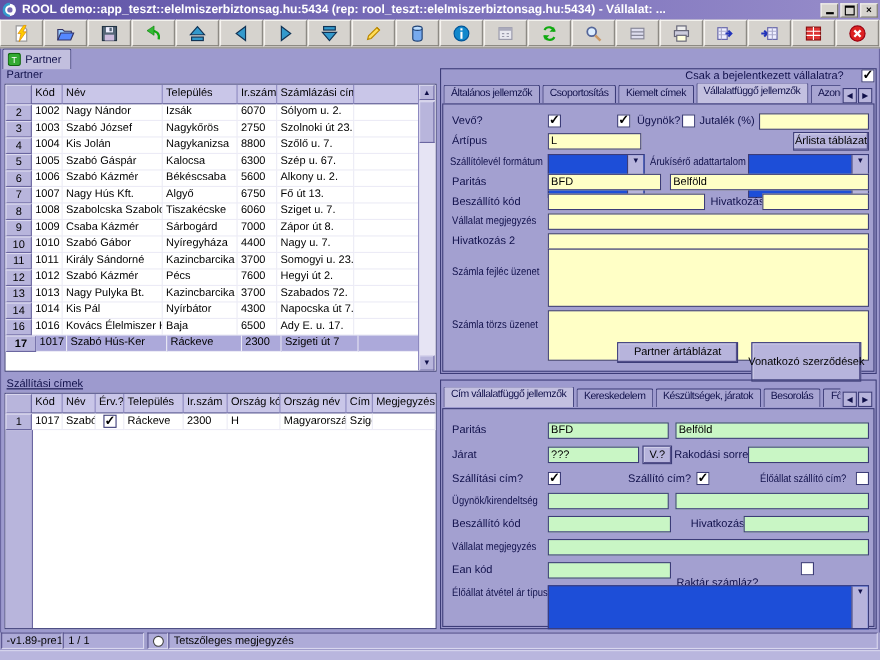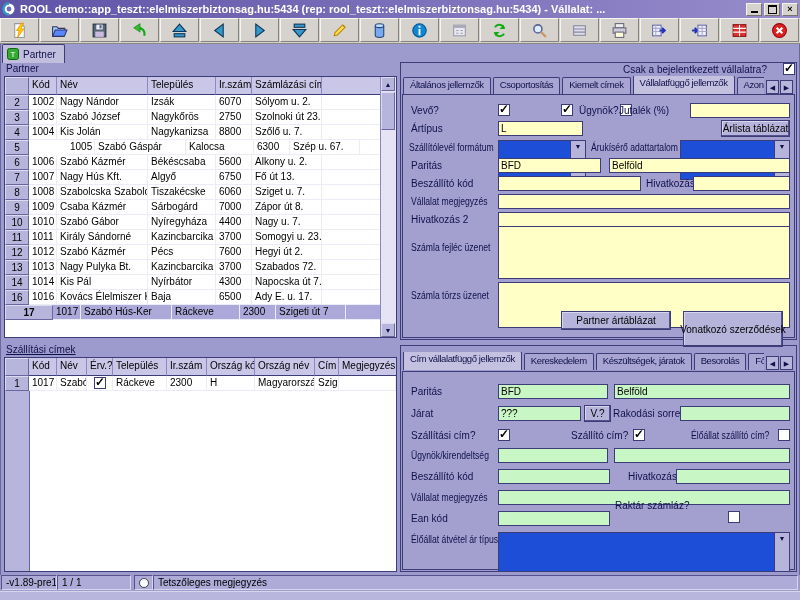--- a/index.html
+++ b/index.html
@@ -304,21 +304,21 @@
           <div class="tcell gut" style="width: 24px;">4</div>
           <div class="tcell" style="width: 28px;">1004</div>
           <div class="tcell" style="width: 91px;">Kis Jolán</div>
           <div class="tcell" style="width: 68px;">Nagykanizsa</div>
           <div class="tcell" style="width: 36px;">8800</div>
           <div class="tcell" style="width: 70px;">Szőlő u. 7.</div>
           <div class="tcell" style="flex: 1 1 0%;"></div>
         </div>
         <div class="trow">
           <div class="tcell gut" style="width: 24px;">5</div>
-          <div class="tcell" style="width: 28px; margin-left: 38px;">1005</div>
+          <div class="tcell" style="width: 28px;">1005</div>
           <div class="tcell" style="width: 91px;">Szabó Gáspár</div>
           <div class="tcell" style="width: 68px;">Kalocsa</div>
           <div class="tcell" style="width: 36px;">6300</div>
           <div class="tcell" style="width: 70px;">Szép u. 67.</div>
           <div class="tcell" style="flex: 1 1 0%;"></div>
         </div>
         <div class="trow">
           <div class="tcell gut" style="width: 24px;">6</div>
           <div class="tcell" style="width: 28px;">1006</div>
           <div class="tcell" style="width: 91px;">Szabó Kázmér</div>
@@ -402,21 +402,21 @@
         <div class="trow">
           <div class="tcell gut" style="width: 24px;">16</div>
           <div class="tcell" style="width: 28px;">1016</div>
           <div class="tcell" style="width: 91px;">Kovács Élelmiszer Kft</div>
           <div class="tcell" style="width: 68px;">Baja</div>
           <div class="tcell" style="width: 36px;">6500</div>
           <div class="tcell" style="width: 70px;">Ady E. u. 17.</div>
           <div class="tcell" style="flex: 1 1 0%;"></div>
         </div>
         <div class="trow selected">
-          <div class="tcell gut" style="width: 48px;">17</div>
+          <div class="tcell gut" style="width: 28px;">17</div>
           <div class="tcell" style="width: 28px;">1017</div>
           <div class="tcell" style="width: 91px;">Szabó Hús-Ker</div>
           <div class="tcell" style="width: 68px;">Ráckeve</div>
           <div class="tcell" style="width: 36px;">2300</div>
           <div class="tcell" style="width: 70px;">Szigeti út 7</div>
           <div class="tcell" style="flex: 1 1 0%;"></div>
         </div>
       </div>
     <div class="vscroll">
       <div class="sbtn up">▲</div>
@@ -472,21 +472,21 @@
   <div class="tabarr" style="left:780px;top:80px;">▶</div>
 
   <div class="gb" style="left:402px;top:94px;width:393px;height:244px;">
 
     <div class="lbl" style="left:8px;top:10px;">Vevő?</div>
     <div class="cb checked" style="left:95px;top:9px;"></div>
     <div class="lbl" style="left:116px;top:10px;margin-top:44px;">Szállító?</div>
     <div class="cb checked" style="left:158px;top:9px;"></div>
     <div class="lbl" style="left:176px;top:10px;">Ügynök?</div>
     <div class="cb" style="left:217px;top:9px;"></div>
-    <div class="lbl" style="left:216px;top:10px;text-align:right;">Jutalék (%)</div>
+    <div class="lbl" style="left:233px;top:10px;text-align:right;">Jutalék (%)</div>
     <div class="field" style="left:287px;top:8px;width:100px;"></div>
 
     <div class="lbl" style="left:8px;top:28px;">Ártípus</div>
     <div class="field" style="left:95px;top:26px;width:85px;">L</div>
     <div class="btn" style="left:318px;top:25px;width:69px;height:17px;">Árlista táblázat</div>
 
     <div class="lbl tight" style="left:6px;top:47px;">Szállítólevél formátum</div>
     <div class="dd" style="left:95px;top:45px;width:88px;"><span>Mennyiség</span><span class="ddarr">▼</span></div>
     <div class="lbl tight" style="left:188px;top:47px;">Árukísérő adattartalom</div>
     <div class="dd" style="left:277px;top:45px;width:110px;"><span>Általános</span><span class="ddarr">▼</span></div>
@@ -552,21 +552,21 @@
     <div class="lbl" style="left:8px;top:99px;">Beszállító kód</div>
     <div class="field green" style="left:95px;top:97px;width:112px;"></div>
     <div class="lbl" style="left:225px;top:99px;">Hivatkozás</div>
     <div class="field green" style="left:273px;top:97px;width:114px;"></div>
 
     <div class="lbl tight" style="left:8px;top:120px;">Vállalat megjegyzés</div>
     <div class="field green" style="left:95px;top:118px;width:292px;"></div>
 
     <div class="lbl" style="left:8px;top:141px;">Ean kód</div>
     <div class="field green" style="left:95px;top:139px;width:112px;"></div>
-    <div class="lbl" style="left:212px;top:128px;">Raktár számláz?</div>
+    <div class="lbl" style="left:212px;top:153px;">Raktár számláz?</div>
     <div class="cb" style="left:325px;top:139px;"></div>
 
     <div class="lbl tight" style="left:8px;top:162px;">Élőállat átvétel ár típus</div>
     <div class="dd green" style="left:95px;top:160px;width:292px;"><span></span><span class="ddarr">▼</span></div>
   </div>
 
   <div class="statusbar">
     <div class="seg" style="left:1px;top:0;width:56px;">-v1.89-pre1X</div>
     <div class="seg" style="left:57px;top:0;width:74px;">1 / 1</div>
     <div class="seg" style="left:134px;top:0;width:19px;">

